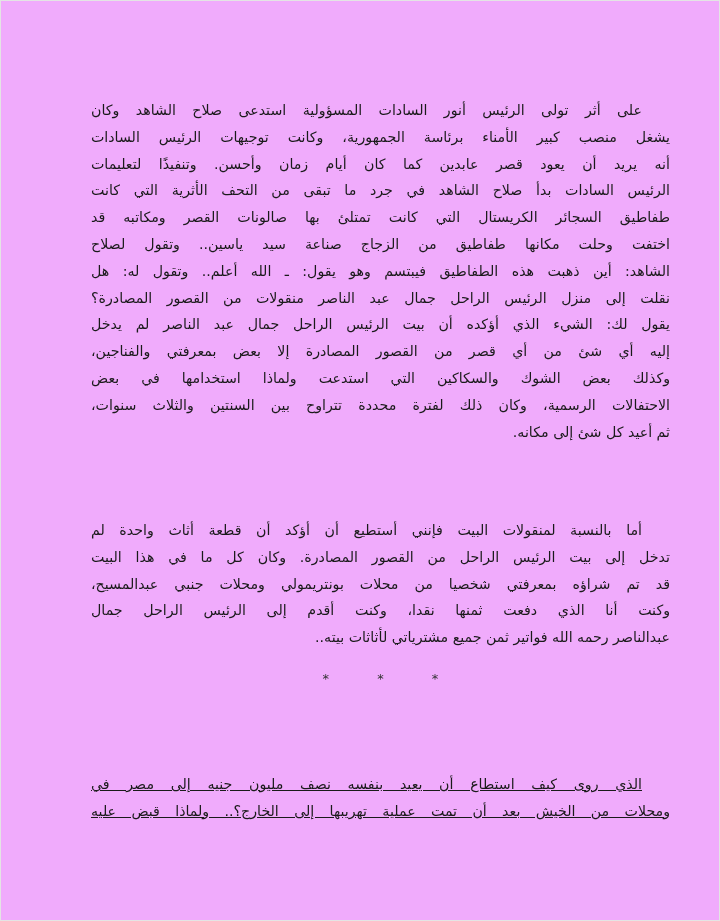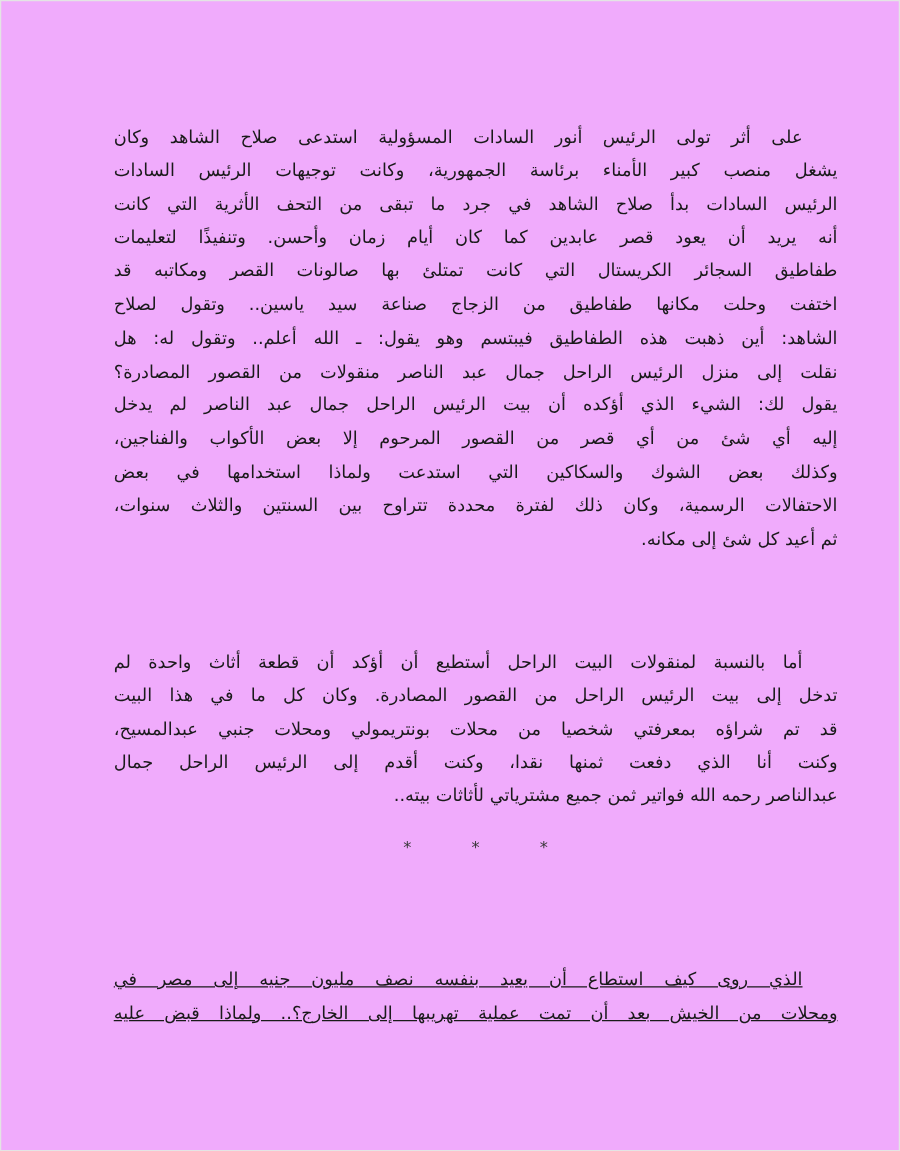--- a/index.html
+++ b/index.html
@@ -57,35 +57,35 @@
     }
   </style>
 </head>
 <body>
 
 <div class="page">
 
   <div class="text-block" style="top:96px;">
     <span class="line first">على أثر تولى الرئيس أنور السادات المسؤولية استدعى صلاح الشاهد وكان</span>
     <span class="line">يشغل منصب كبير الأمناء برئاسة الجمهورية، وكانت توجيهات الرئيس السادات</span>
+    <span class="line">أنه يريد أن يعود قصر عابدين كما كان أيام زمان وأحسن. وتنفيذًا لتعليمات</span>
     <span class="line">الرئيس السادات بدأ صلاح الشاهد في جرد ما تبقى من التحف الأثرية التي كانت</span>
-    <span class="line">أنه يريد أن يعود قصر عابدين كما كان أيام زمان وأحسن. وتنفيذًا لتعليمات</span>
     <span class="line">طفاطيق السجائر الكريستال التي كانت تمتلئ بها صالونات القصر ومكاتبه قد</span>
     <span class="line">اختفت وحلت مكانها طفاطيق من الزجاج صناعة سيد ياسين.. وتقول لصلاح</span>
     <span class="line">الشاهد: أين ذهبت هذه الطفاطيق فيبتسم وهو يقول: ـ الله أعلم.. وتقول له: هل</span>
     <span class="line">نقلت إلى منزل الرئيس الراحل جمال عبد الناصر منقولات من القصور المصادرة؟</span>
     <span class="line">يقول لك: الشيء الذي أؤكده أن بيت الرئيس الراحل جمال عبد الناصر لم يدخل</span>
-    <span class="line">إليه أي شئ من أي قصر من القصور المرحوم إلا بعض الأكواب والفناجين،</span>
+    <span class="line">إليه أي شئ من أي قصر من القصور المصادرة إلا بعض بمعرفتي والفناجين،</span>
     <span class="line">وكذلك بعض الشوك والسكاكين التي استدعت ولماذا استخدامها في بعض</span>
     <span class="line">الاحتفالات الرسمية، وكان ذلك لفترة محددة تتراوح بين السنتين والثلاث سنوات،</span>
     <span class="line last">ثم أعيد كل شئ إلى مكانه.</span>
   </div>
 
   <div class="text-block" style="top:516px;">
-    <span class="line first">أما بالنسبة لمنقولات البيت الراحل أستطيع أن أؤكد أن قطعة أثاث واحدة لم</span>
+    <span class="line first">أما بالنسبة لمنقولات البيت فإنني أستطيع أن أؤكد أن قطعة أثاث واحدة لم</span>
     <span class="line">تدخل إلى بيت الرئيس الراحل من القصور المصادرة. وكان كل ما في هذا البيت</span>
     <span class="line">قد تم شراؤه بمعرفتي شخصيا من محلات بونتريمولي ومحلات جنبي عبدالمسيح،</span>
     <span class="line">وكنت أنا الذي دفعت ثمنها نقدا، وكنت أقدم إلى الرئيس الراحل جمال</span>
     <span class="line last">عبدالناصر رحمه الله فواتير ثمن جميع مشترياتي لأثاثات بيته..</span>
   </div>
 
   <div class="text-block" style="top:666px;">
     <span class="separator">* * *</span>
   </div>
 

